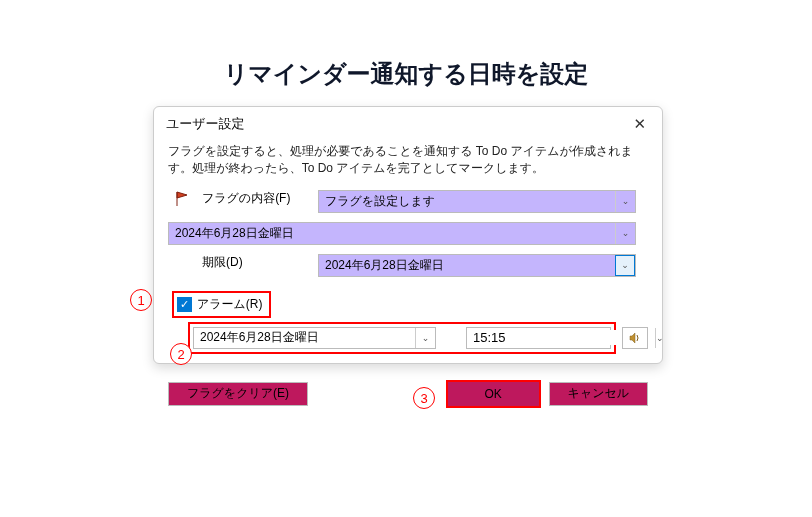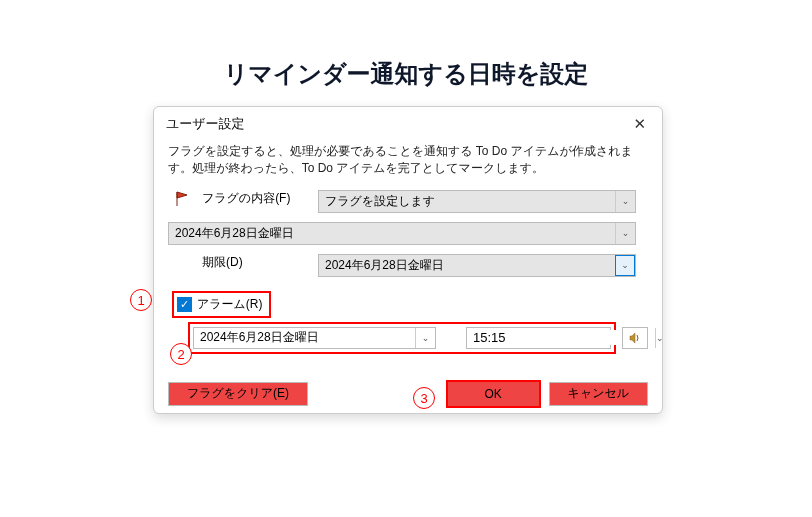--- a/index.html
+++ b/index.html
@@ -20,21 +20,21 @@
       font-size: 24px;
       font-weight: bold;
       text-align: center;
       padding-top: 58px;
     }
     .dialog {
       position: absolute;
       left: 153px;
       top: 106px;
       width: 510px;
-      height: 308px;
+      height: 258px;
       background: #fff;
       border: 1px solid #ccc;
       border-radius: 6px;
       box-shadow: 0 4px 12px rgba(0,0,0,0.15);
     }
     .dialog-titlebar {
       display: flex;
       justify-content: space-between;
       align-items: center;
       padding: 6px 10px 4px 12px;
@@ -75,21 +75,21 @@
       width: 150px;
       padding-left: 34px;
       font-size: 12px;
     }
     .dropdown {
       flex: 1;
       display: flex;
       align-items: center;
       border: 1px solid #bbb;
       height: 23px;
-      background: #e5e5e5;
+      background: #c4b5fd;
       margin-right: 12px;
     }
     .dropdown-text {
       flex: 1;
       padding: 0 6px;
       font-size: 12px;
     }
     .dropdown-arrow {
       width: 20px;
       height: 100%;
@@ -182,21 +182,21 @@
       justify-content: flex-end;
       align-items: center;
       padding: 10px 14px 0 14px;
       gap: 8px;
       margin-top: 16px;
     }
     .btn {
       height: 24px;
       padding: 0 18px;
       border: 1px solid #bbb;
-      background: #ef4444;
+      background: #be185d;
       font-size: 12px;
       cursor: pointer;
       display: flex;
       align-items: center;
       justify-content: center;
     }
     .btn.clear {
       margin-right: auto;
       margin-left: 0;
     }

